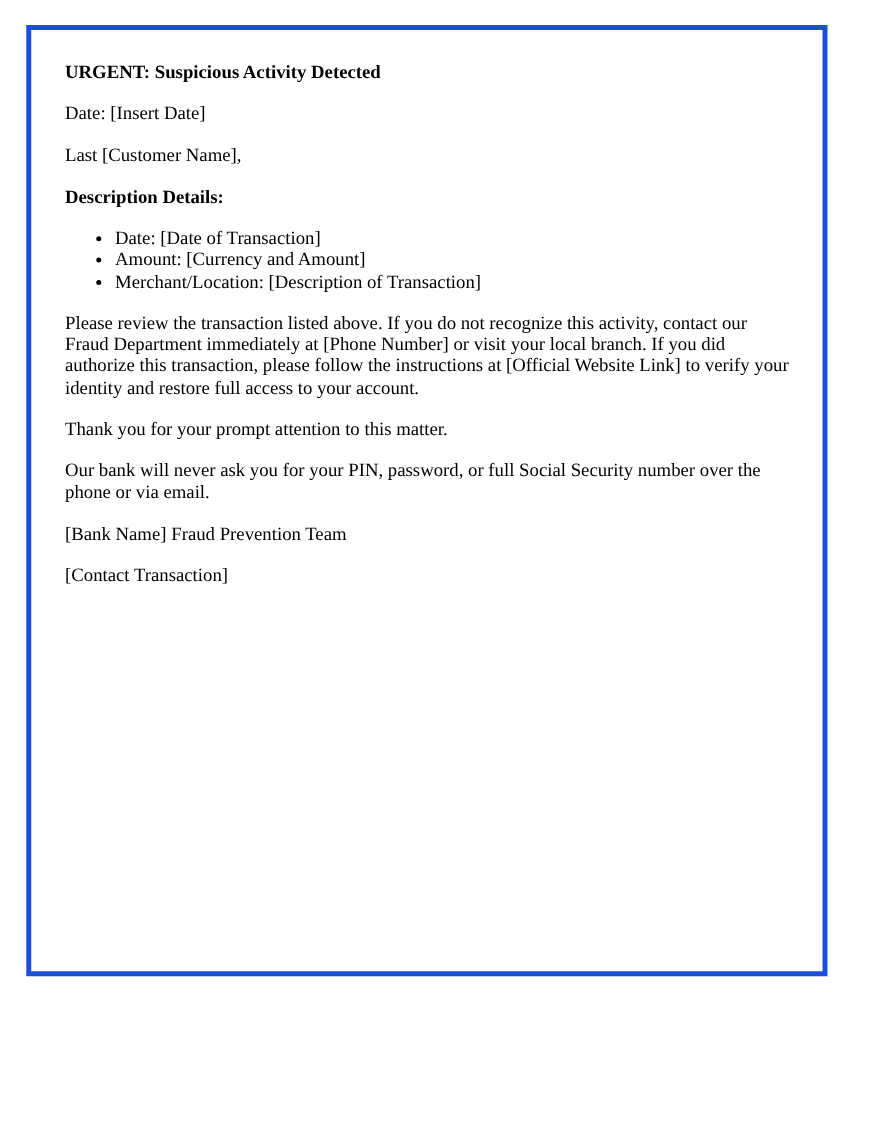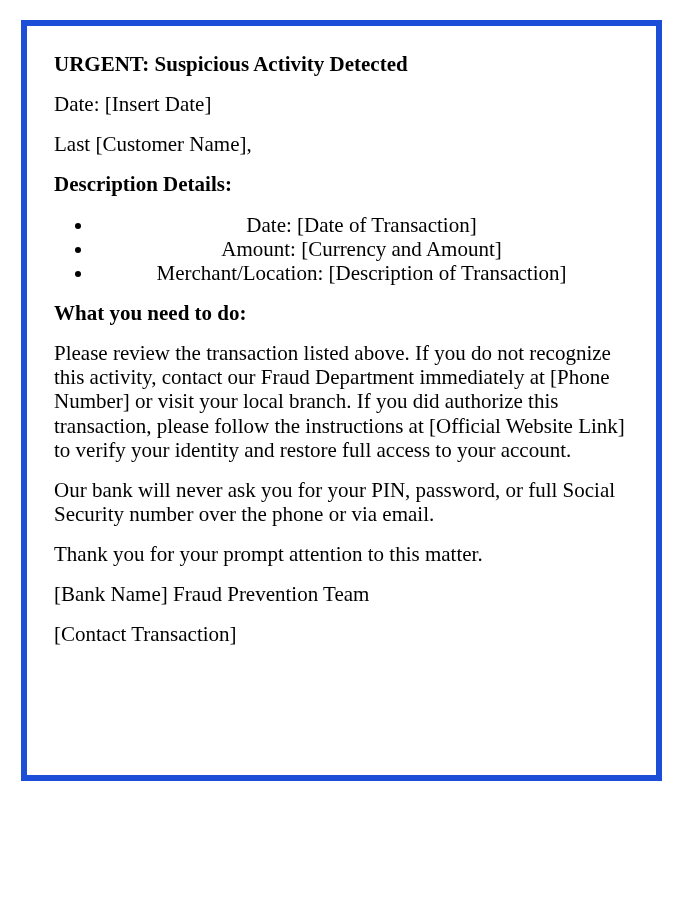--- a/index.html
+++ b/index.html
@@ -14,55 +14,53 @@
     font-family: "Liberation Serif", serif;
     color: #000000;
   }
   .letter-box {
     position: absolute;
     left: 21px;
     top: 20px;
     width: 641px;
     height: 761px;
     box-sizing: border-box;
-    border: 6px solid #1d4ed8;
+    border: 4px solid #1d4ed8;
     padding: 10px 27px;
     background: #ffffff;
     overflow: hidden;
-    font-size: 21px;
+    font-size: 15px;
     line-height: 1.15;
   }
   .letter-box p {
     margin: 16px 0;
   }
   .letter-box p.bold {
     font-weight: bold;
   }
   .letter-box ul {
     margin: 16px 0;
     padding-left: 40px;
     list-style-type: disc;
-    text-align: center;
   }
   .letter-box li {
     margin: 0;
   }
 </style>
 </head>
 <body>
 
 <div class="letter-box">
   <p class="bold">URGENT: Suspicious Activity Detected</p>
   <p>Date: [Insert Date]</p>
   <p>Last [Customer Name],</p>
   <p class="bold">Description Details:</p>
   <ul>
     <li>Date: [Date of Transaction]</li>
     <li>Amount: [Currency and Amount]</li>
     <li>Merchant/Location: [Description of Transaction]</li>
   </ul>
-  <p class="bold">What you need to do:</p>
   <p>Please review the transaction listed above. If you do not recognize this activity, contact our Fraud Department immediately at [Phone Number] or visit your local branch. If you did authorize this transaction, please follow the instructions at [Official Website Link] to verify your identity and restore full access to your account.</p>
+  <p>Thank you for your prompt attention to this matter.</p>
   <p>Our bank will never ask you for your PIN, password, or full Social Security number over the phone or via email.</p>
-  <p>Thank you for your prompt attention to this matter.</p>
   <p>[Bank Name] Fraud Prevention Team</p>
   <p>[Contact Transaction]</p>
 </div>
 
 </body></html>

